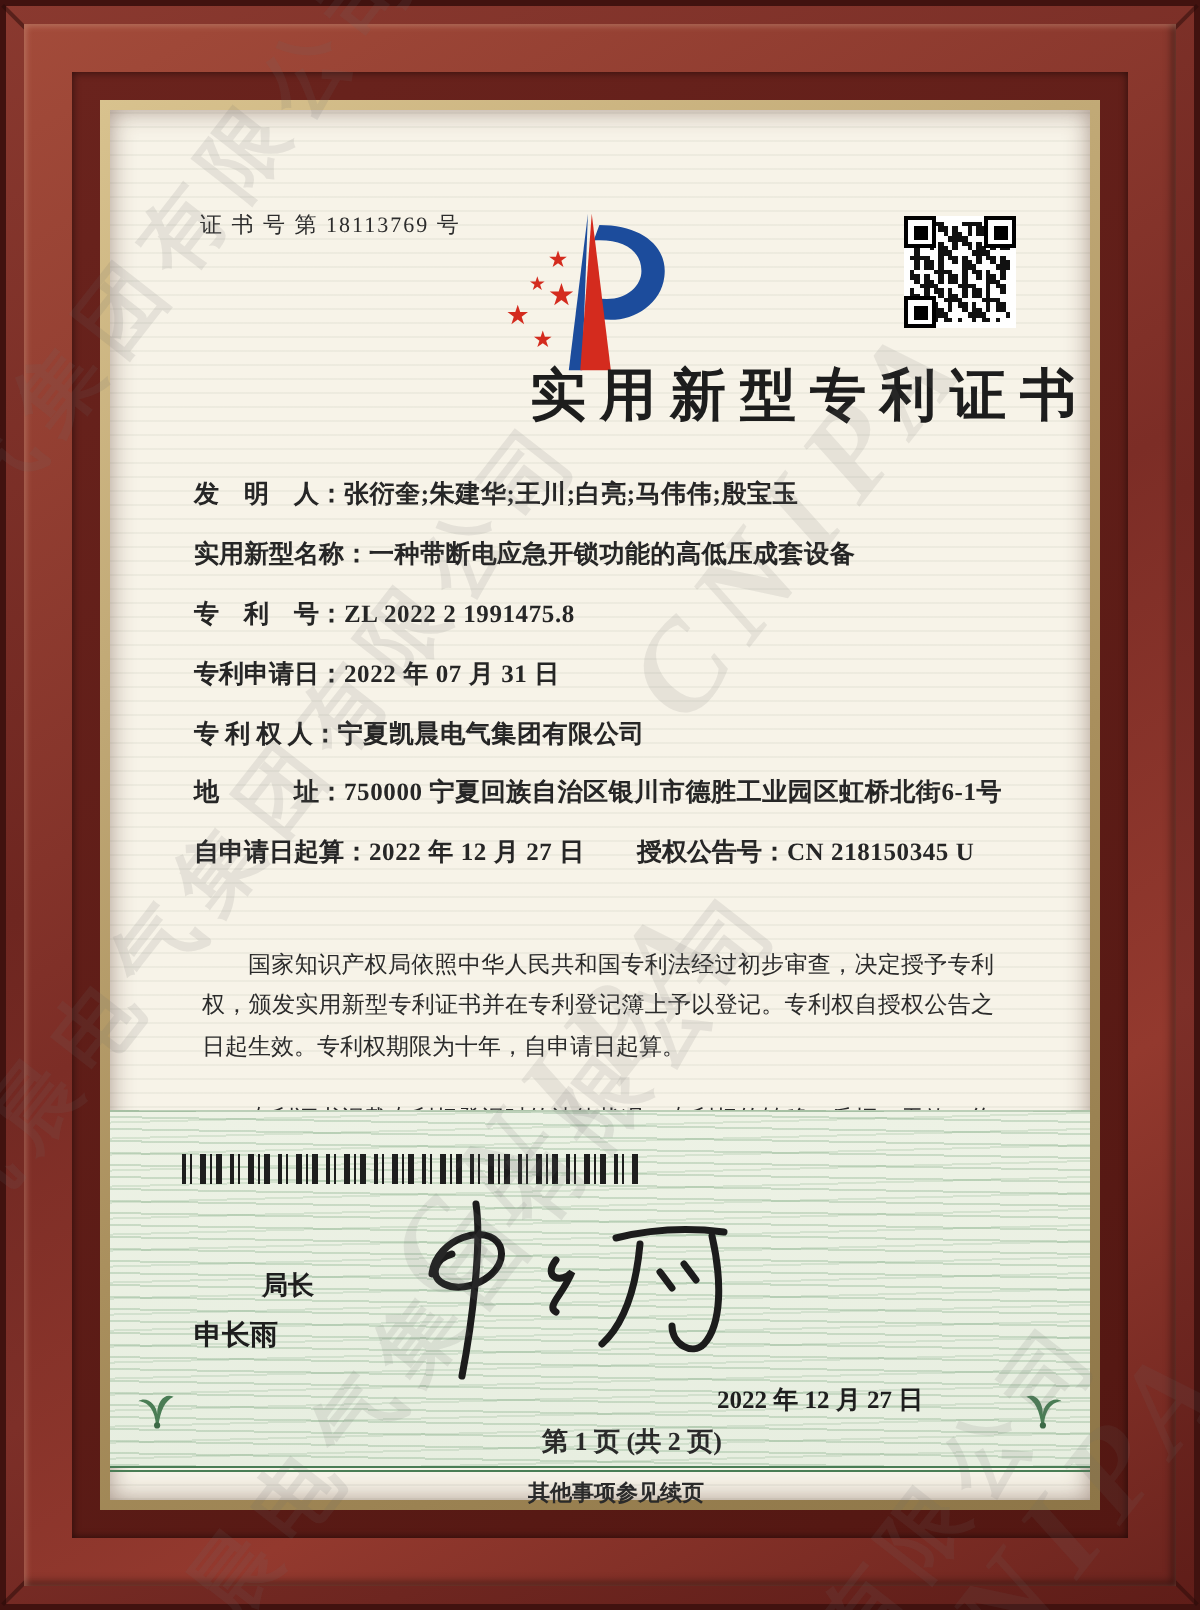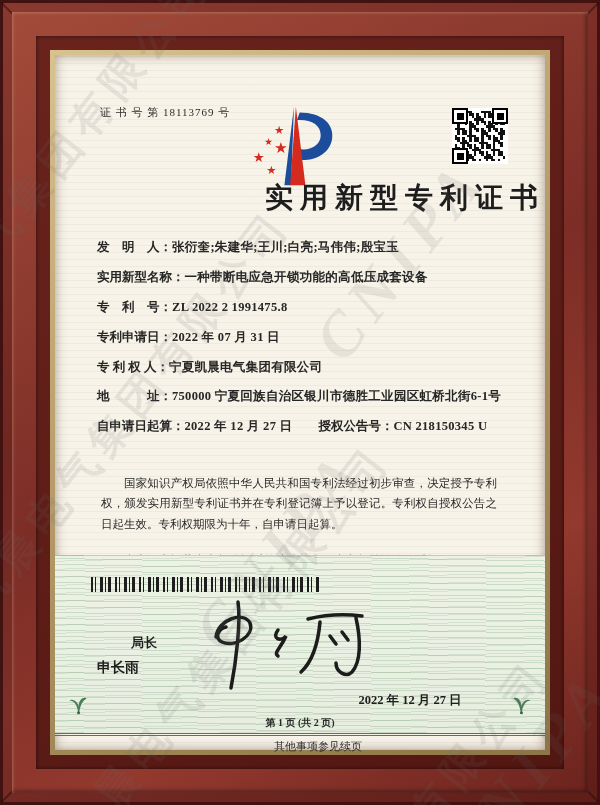--- a/index.html
+++ b/index.html
@@ -69,27 +69,27 @@
       #1e1e1e 0 2px,transparent 2px 4px,#1e1e1e 4px 5px,transparent 5px 9px,
       #1e1e1e 9px 12px,transparent 12px 14px,#1e1e1e 14px 15px,transparent 15px 17px,
       #1e1e1e 17px 20px,transparent 20px 24px);}
   .director-title{position:absolute;left:42px;top:78px;font-size:13px;font-weight:600;color:#1e1e1e;margin-left:34px;}
   .director-name{position:absolute;left:42px;top:103px;font-size:14px;font-weight:600;color:#1e1e1e;}
   .signature{position:absolute;left:118px;top:36px;width:210px;height:100px;}
   .grant-date{position:absolute;left:265px;top:136px;width:180px;text-align:center;
     font-size:12.5px;font-weight:bold;color:#1e1e1e;}
   .ornament{position:absolute;width:22px;height:22px;top:138px;}
   .ornament.left{left:12px;} .ornament.right{right:12px;transform:scaleX(-1);}
-  .page-num{position:absolute;left:0;bottom:3px;width:100%;text-align:center;
-    font-size:10px;font-weight:bold;color:#2a2a2a;}
+  .page-num{position:absolute;left:16px;bottom:3px;width:100%;text-align:center;
+    font-size:13px;font-weight:bold;color:#2a2a2a;}
 
   .double-rule{position:absolute;left:0;top:678px;width:100%;height:3px;
     border-top:1px solid #4a7d55;border-bottom:1px solid #4a7d55;box-sizing:border-box;}
-  .continuation{position:absolute;left:18px;top:684px;width:100%;text-align:center;
-    font-size:11px;font-weight:normal;color:#2a2a2a;}
+  .continuation{position:absolute;left:8px;top:684px;width:100%;text-align:center;
+    font-size:11px;font-weight:bold;color:#2a2a2a;}
 
   
   .wm-layer{position:absolute;inset:0;pointer-events:none;z-index:60;overflow:hidden;}
   .wm{position:absolute;white-space:nowrap;transform-origin:0 0;
     font-size:42px;letter-spacing:8px;font-weight:bold;color:rgba(105,105,105,.13);}
   .wm.cnipa{font-size:62px;letter-spacing:10px;font-style:italic;color:rgba(110,110,110,.12);}
 </style>
 </head>
 <body>
 

